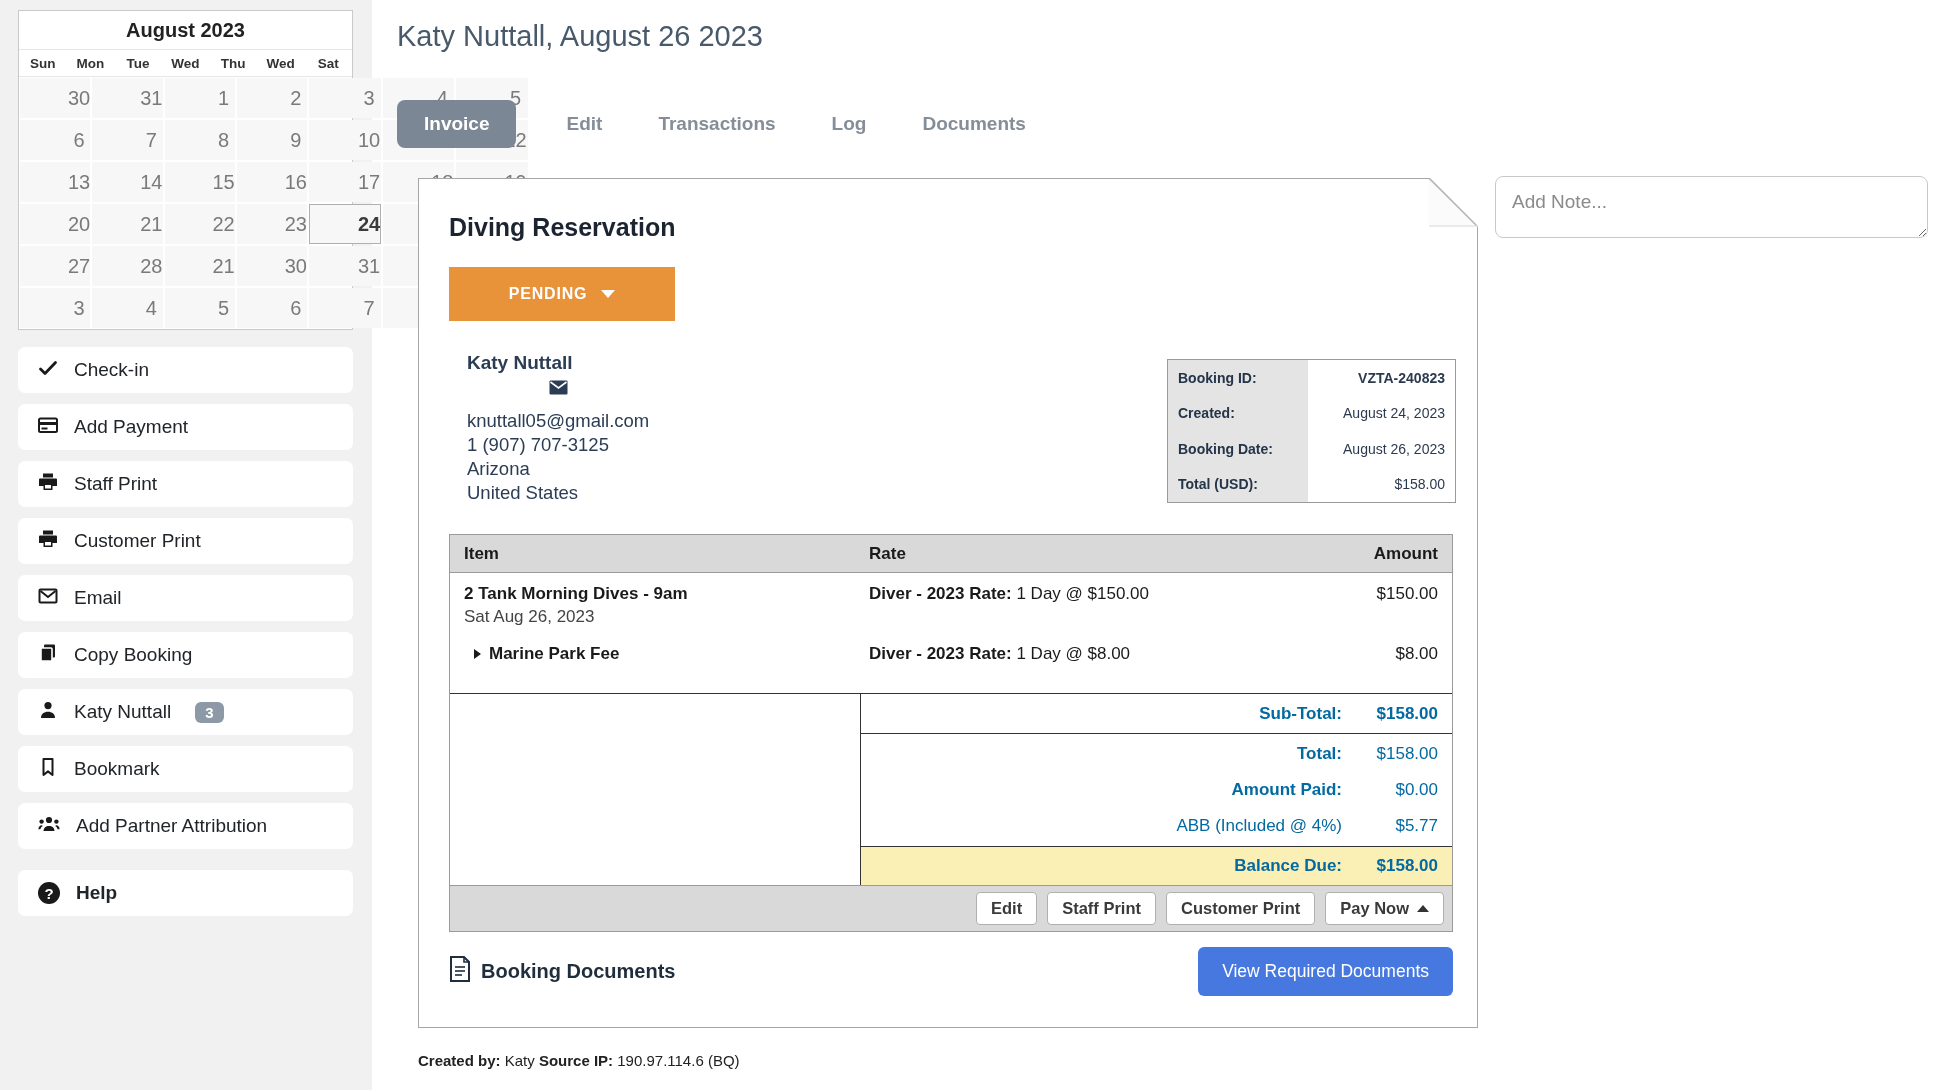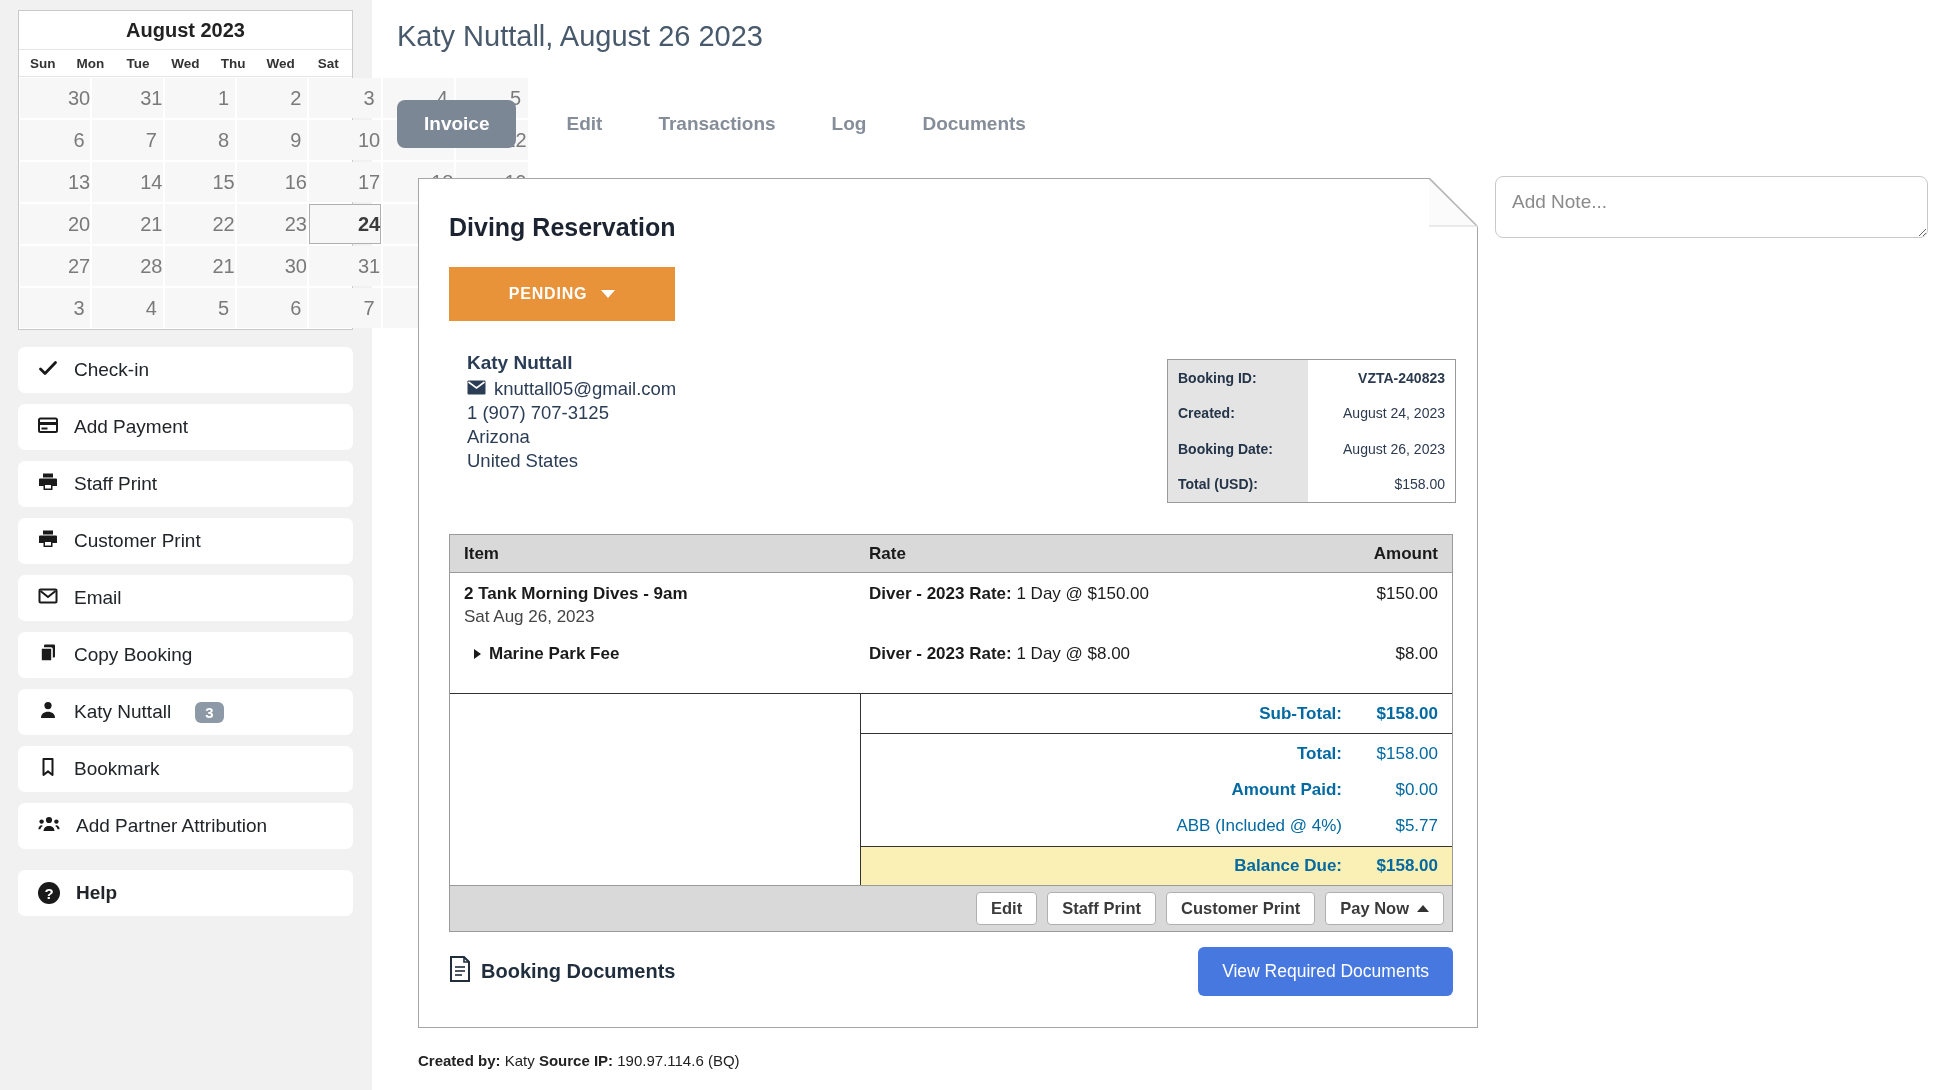--- a/index.html
+++ b/index.html
@@ -59,21 +59,21 @@
   .status-btn { position:absolute; left:30px; top:88px; width:226px; height:54px;
     background:#e8923a; border:none; border-radius:0; color:#fff; font-family:inherit;
     font-size:16px; font-weight:bold; letter-spacing:0.8px; cursor:pointer;
     display:flex; align-items:center; justify-content:center; gap:14px; }
   .caret-down { width:0; height:0; border-left:7px solid transparent; border-right:7px solid transparent; border-top:8px solid #fff; }
   .caret-up { width:0; height:0; border-left:6px solid transparent; border-right:6px solid transparent; border-bottom:7px solid #333; display:inline-block; margin-left:8px; }
   .caret-right { width:0; height:0; border-top:5px solid transparent; border-bottom:5px solid transparent; border-left:7px solid #1a1a1a; display:inline-block; margin-right:8px; }
 
   .customer { position:absolute; left:48px; top:172px; color:#2b3d55; font-size:18.5px; line-height:24px; }
   .customer .cname { font-weight:bold; font-size:19px; margin-bottom:2px; }
-  .customer .crow { display:flex; align-items:center; gap:8px; }
+  .customer .crow { display:flex; align-items:center; gap:8px;flex-direction:column; }
 
   .booking-info { position:absolute; left:748px; top:180px; width:289px; border:1px solid #9a9a9a; font-size:14px; }
   .bi-row { display:flex; height:35.5px; align-items:center; }
   .bi-label { width:140px; background:#e4e4e4; height:100%; display:flex; align-items:center;
     padding-left:10px; font-weight:bold; color:#243449; }
   .bi-value { flex:1; text-align:right; padding-right:10px; color:#2c3a4f; }
   .bi-value.strong { font-weight:bold; }
 
   
   .items-wrap { position:absolute; left:30px; top:355px; width:1004px; border:1px solid #9a9a9a; }

